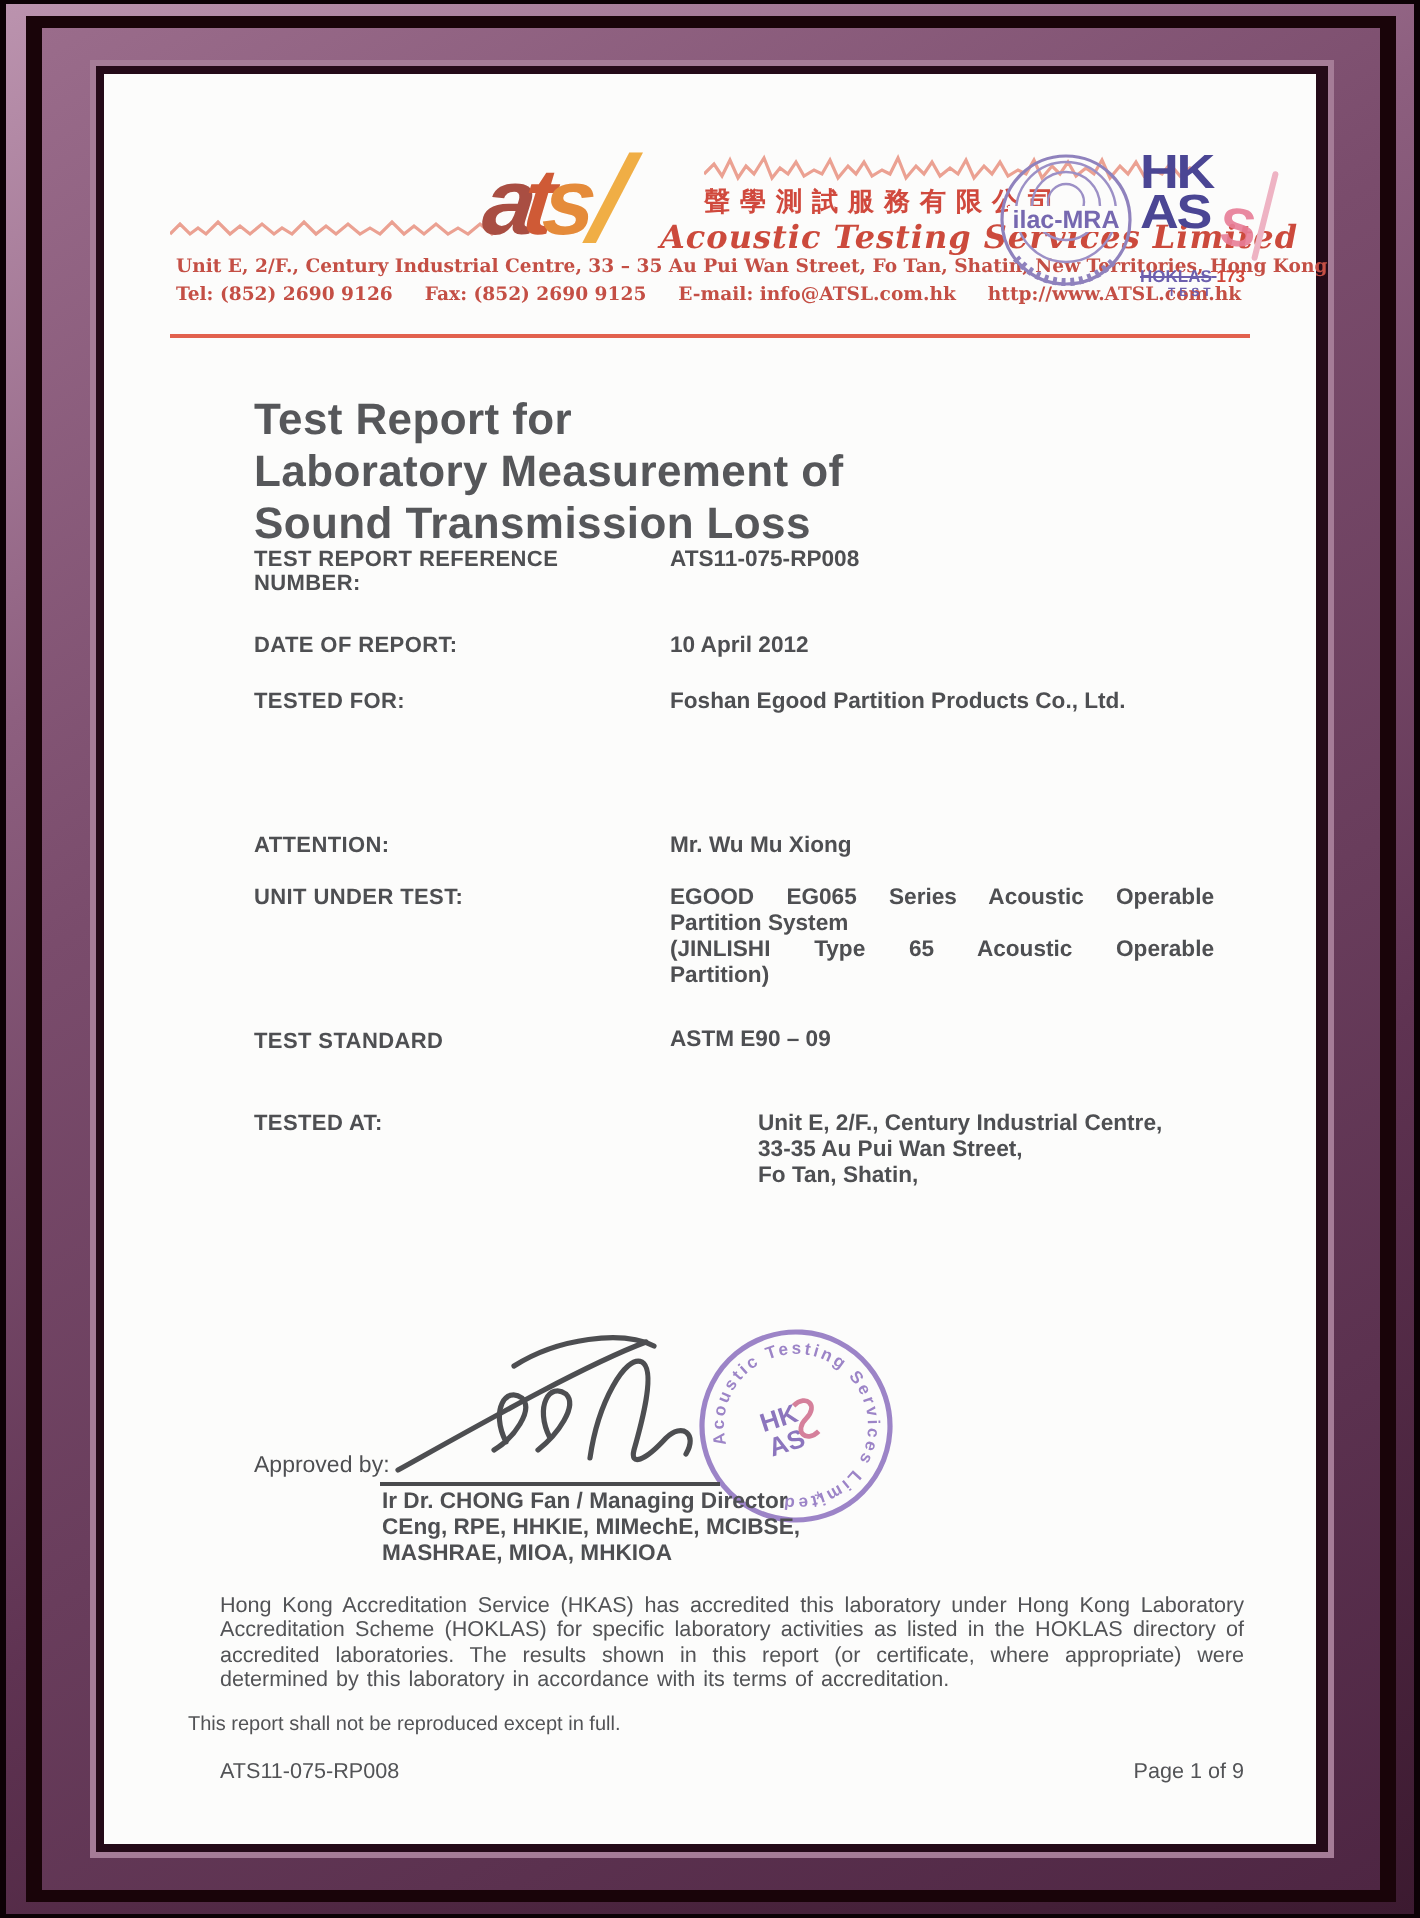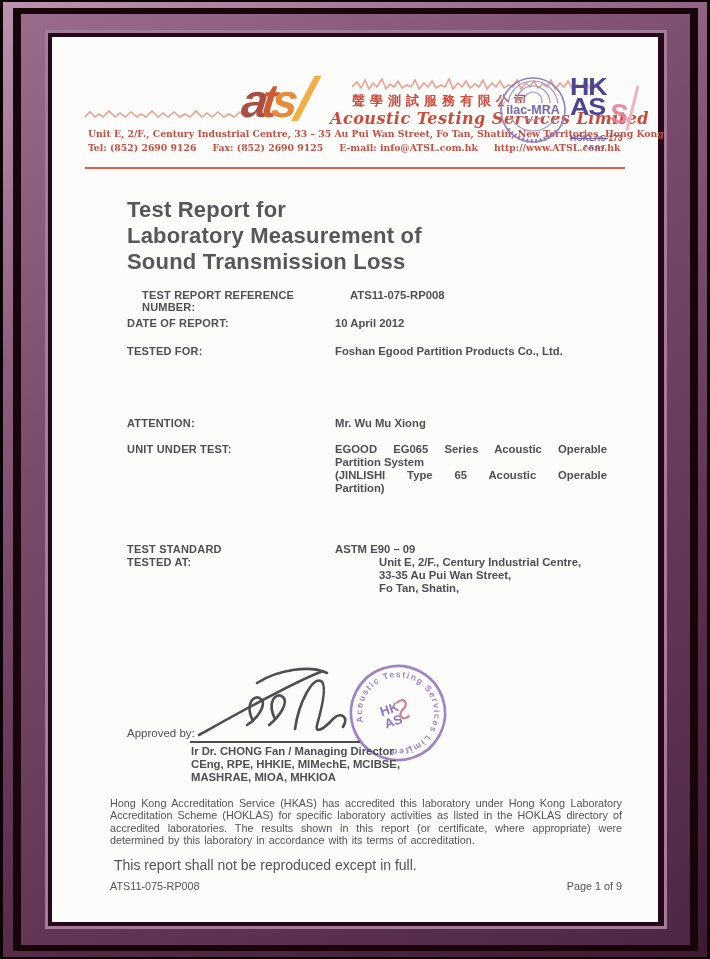--- a/index.html
+++ b/index.html
@@ -72,21 +72,21 @@
   
   .approved{left:75px;top:690px;font-size:11.5px;color:#4e4f52;}
   .sigline{left:138px;top:704px;width:170px;border-top:2px solid #4a4b4d;}
   .signame{left:139px;top:708px;font-size:11.3px;font-weight:bold;line-height:12.8px;}
   .sigsvg{left:143px;top:622px;}
   .stamp{left:296px;top:626px;width:100px;height:100px;opacity:.88;}
 
   
   .accred{left:58px;top:760px;width:512px;font-size:10.8px;line-height:12.4px;
           text-align:justify;color:#525356;word-spacing:1px;}
-  .repnote{left:62px;top:820px;font-size:14px;color:#525356;}
+  .repnote{left:42px;top:820px;font-size:10px;color:#525356;}
   .refrow{left:58px;top:843px;width:512px;display:flex;justify-content:space-between;
           font-size:10.8px;color:#525356;}
 </style>
 </head>
 <body>
 
 <div class="stage">
 
   <div class="fr f0"></div>
   <div class="fr f1"></div>
@@ -141,21 +141,21 @@
       </div>
       <div class="hktest">TEST</div>
     </div>
 
     <div class="abs title">
       <div>Test Report for</div>
       <div>Laboratory Measurement of</div>
       <div>Sound Transmission Loss</div>
     </div>
 
-    <div class="abs frow" style="top:252px;justify-content:center;">
+    <div class="abs frow" style="top:237px;">
       <div class="flabel">TEST REPORT REFERENCE NUMBER:</div>
       <div class="fval">
           <div>ATS11-075-RP008</div>
         </div>
     </div>
     <div class="abs frow" style="top:280px;">
       <div class="flabel">DATE OF REPORT:</div>
       <div class="fval">
           <div>10 April 2012</div>
         </div>
@@ -174,21 +174,21 @@
     </div>
     <div class="abs frow" style="top:406px;">
       <div class="flabel">UNIT UNDER TEST:</div>
       <div class="fval">
         <div class="jl">EGOOD EG065 Series Acoustic Operable</div>
         <div>Partition System</div>
         <div class="jl">(JINLISHI Type 65 Acoustic Operable</div>
         <div>Partition)</div>
       </div>
     </div>
-    <div class="abs frow" style="top:506px;">
+    <div class="abs frow" style="top:477px;align-items:center;">
       <div class="flabel">TEST STANDARD</div>
       <div class="fval">
           <div>ASTM E90 – 09</div>
         </div>
     </div>
     <div class="abs frow" style="top:519px;gap:44px;">
       <div class="flabel">TESTED AT:</div>
       <div class="fval">
         <div>Unit E, 2/F., Century Industrial Centre,</div>
         <div>33-35 Au Pui Wan Street,</div>

